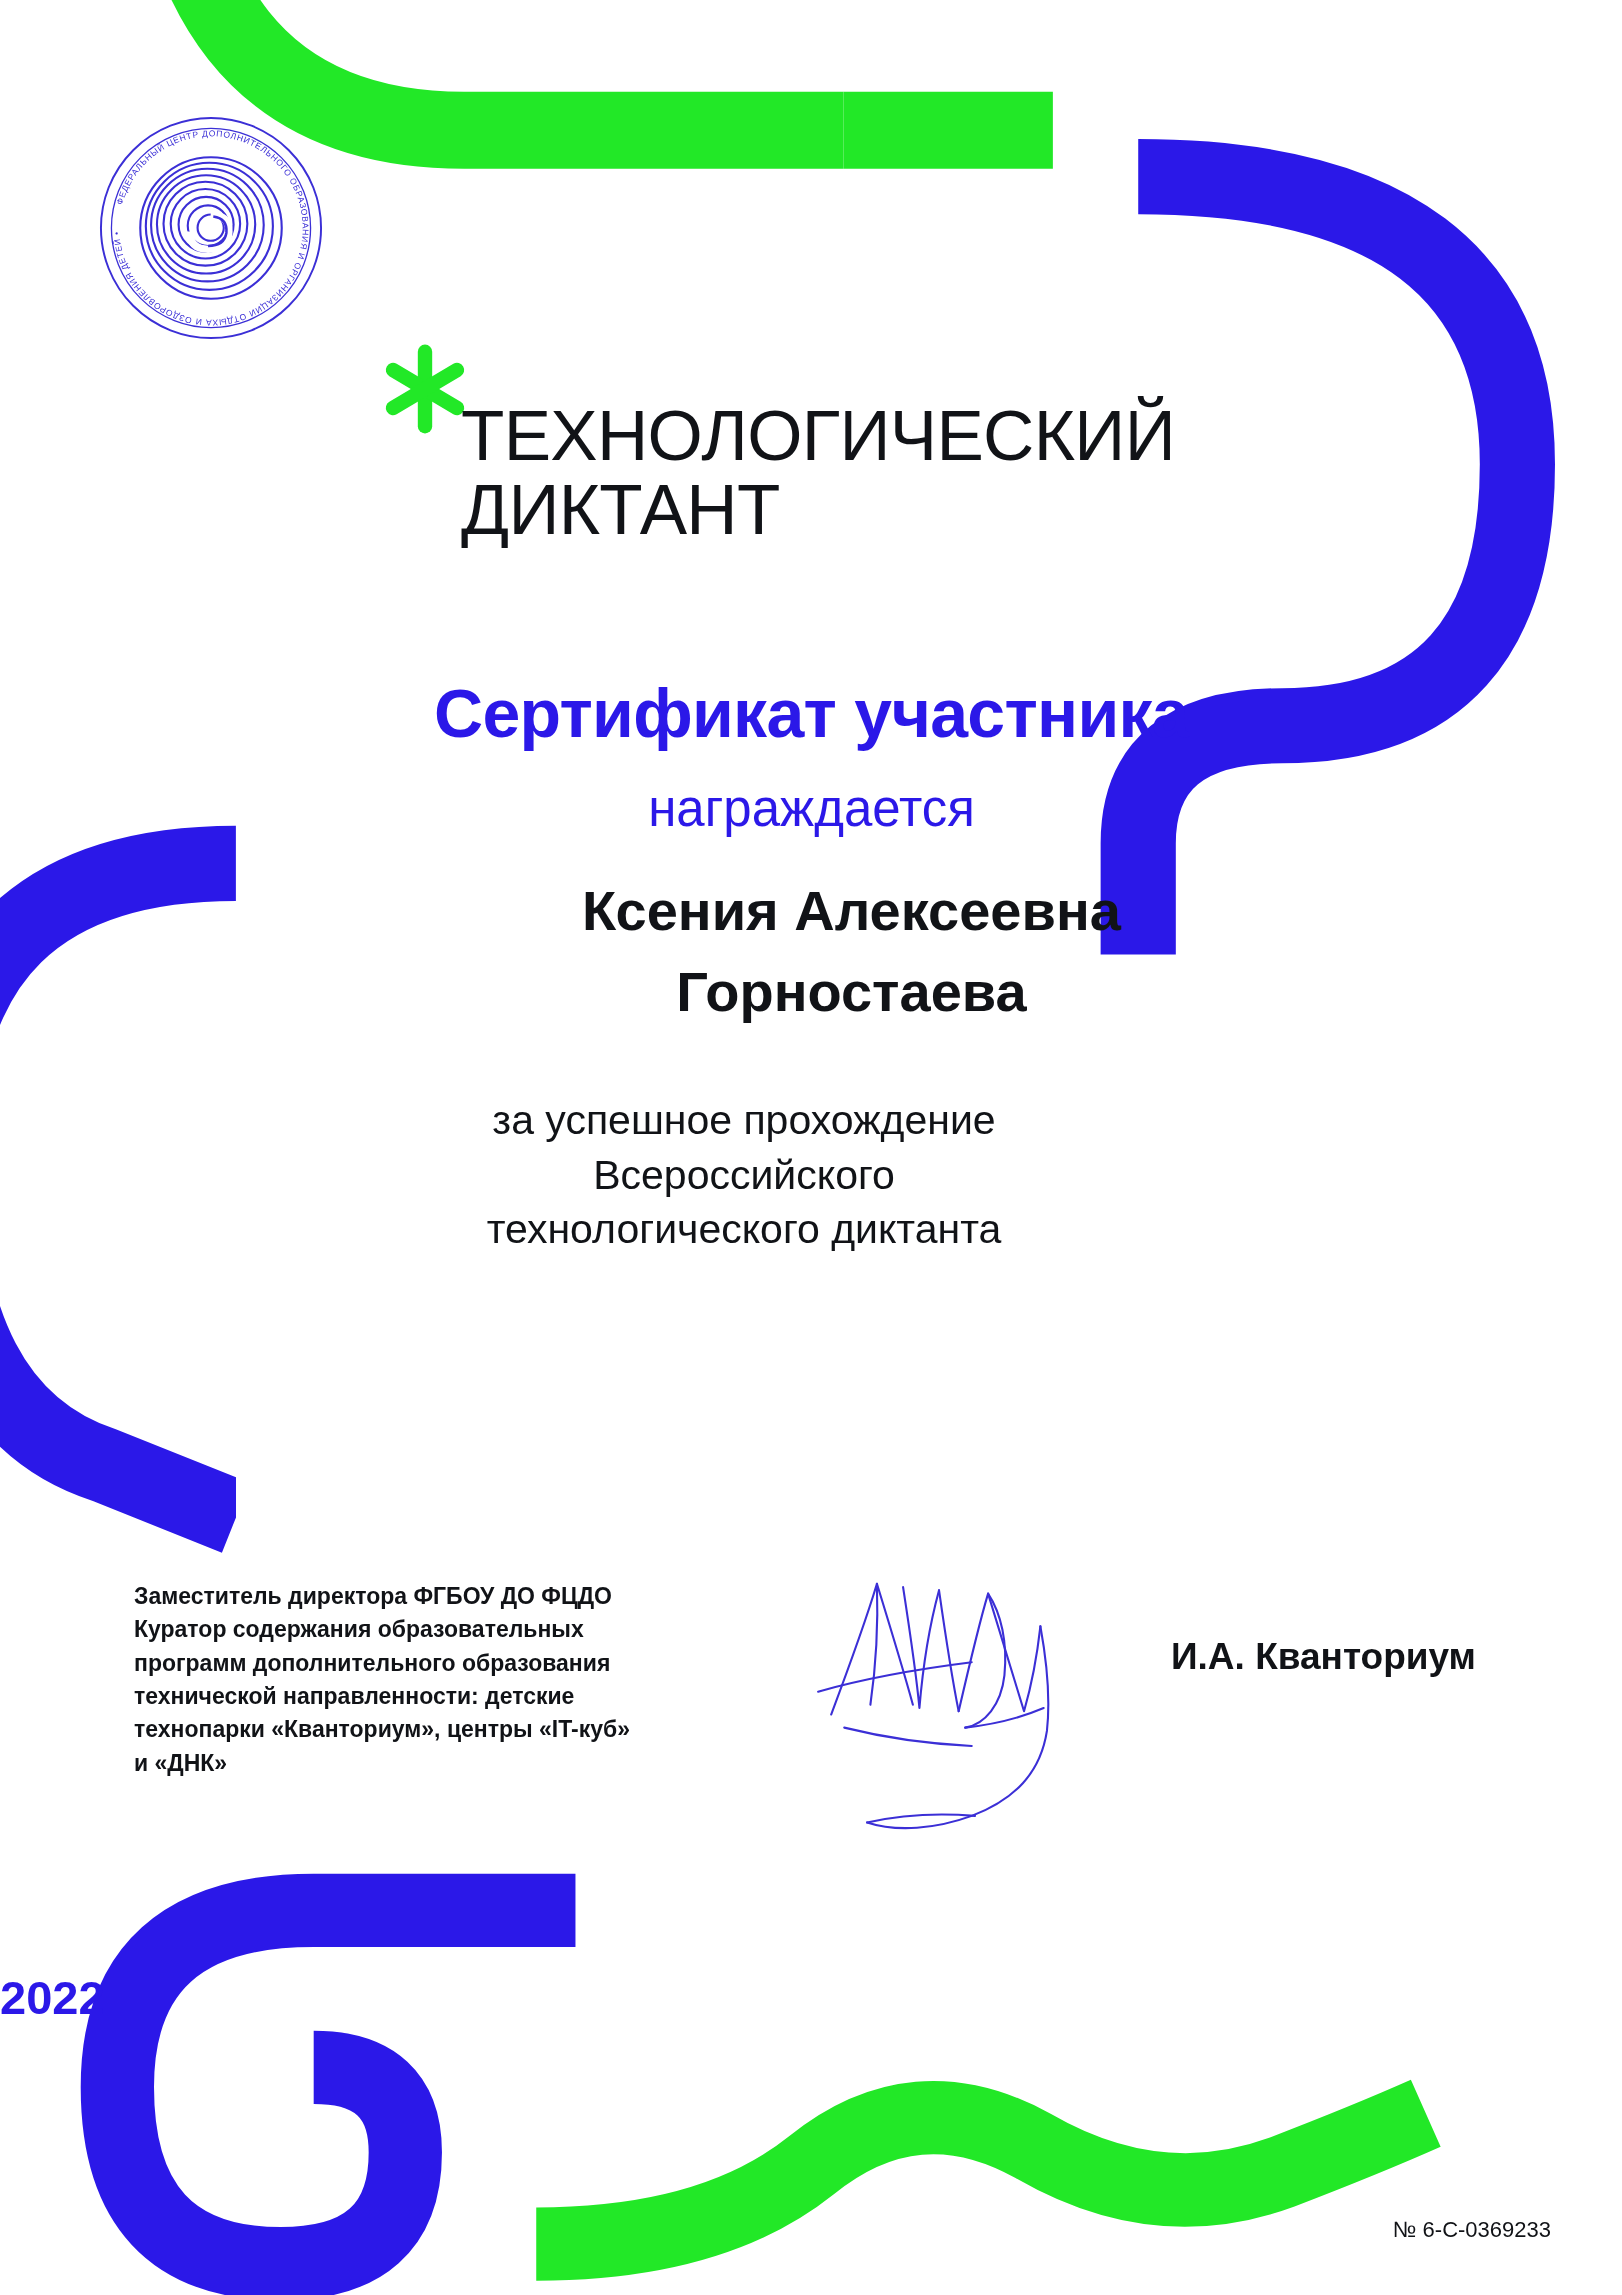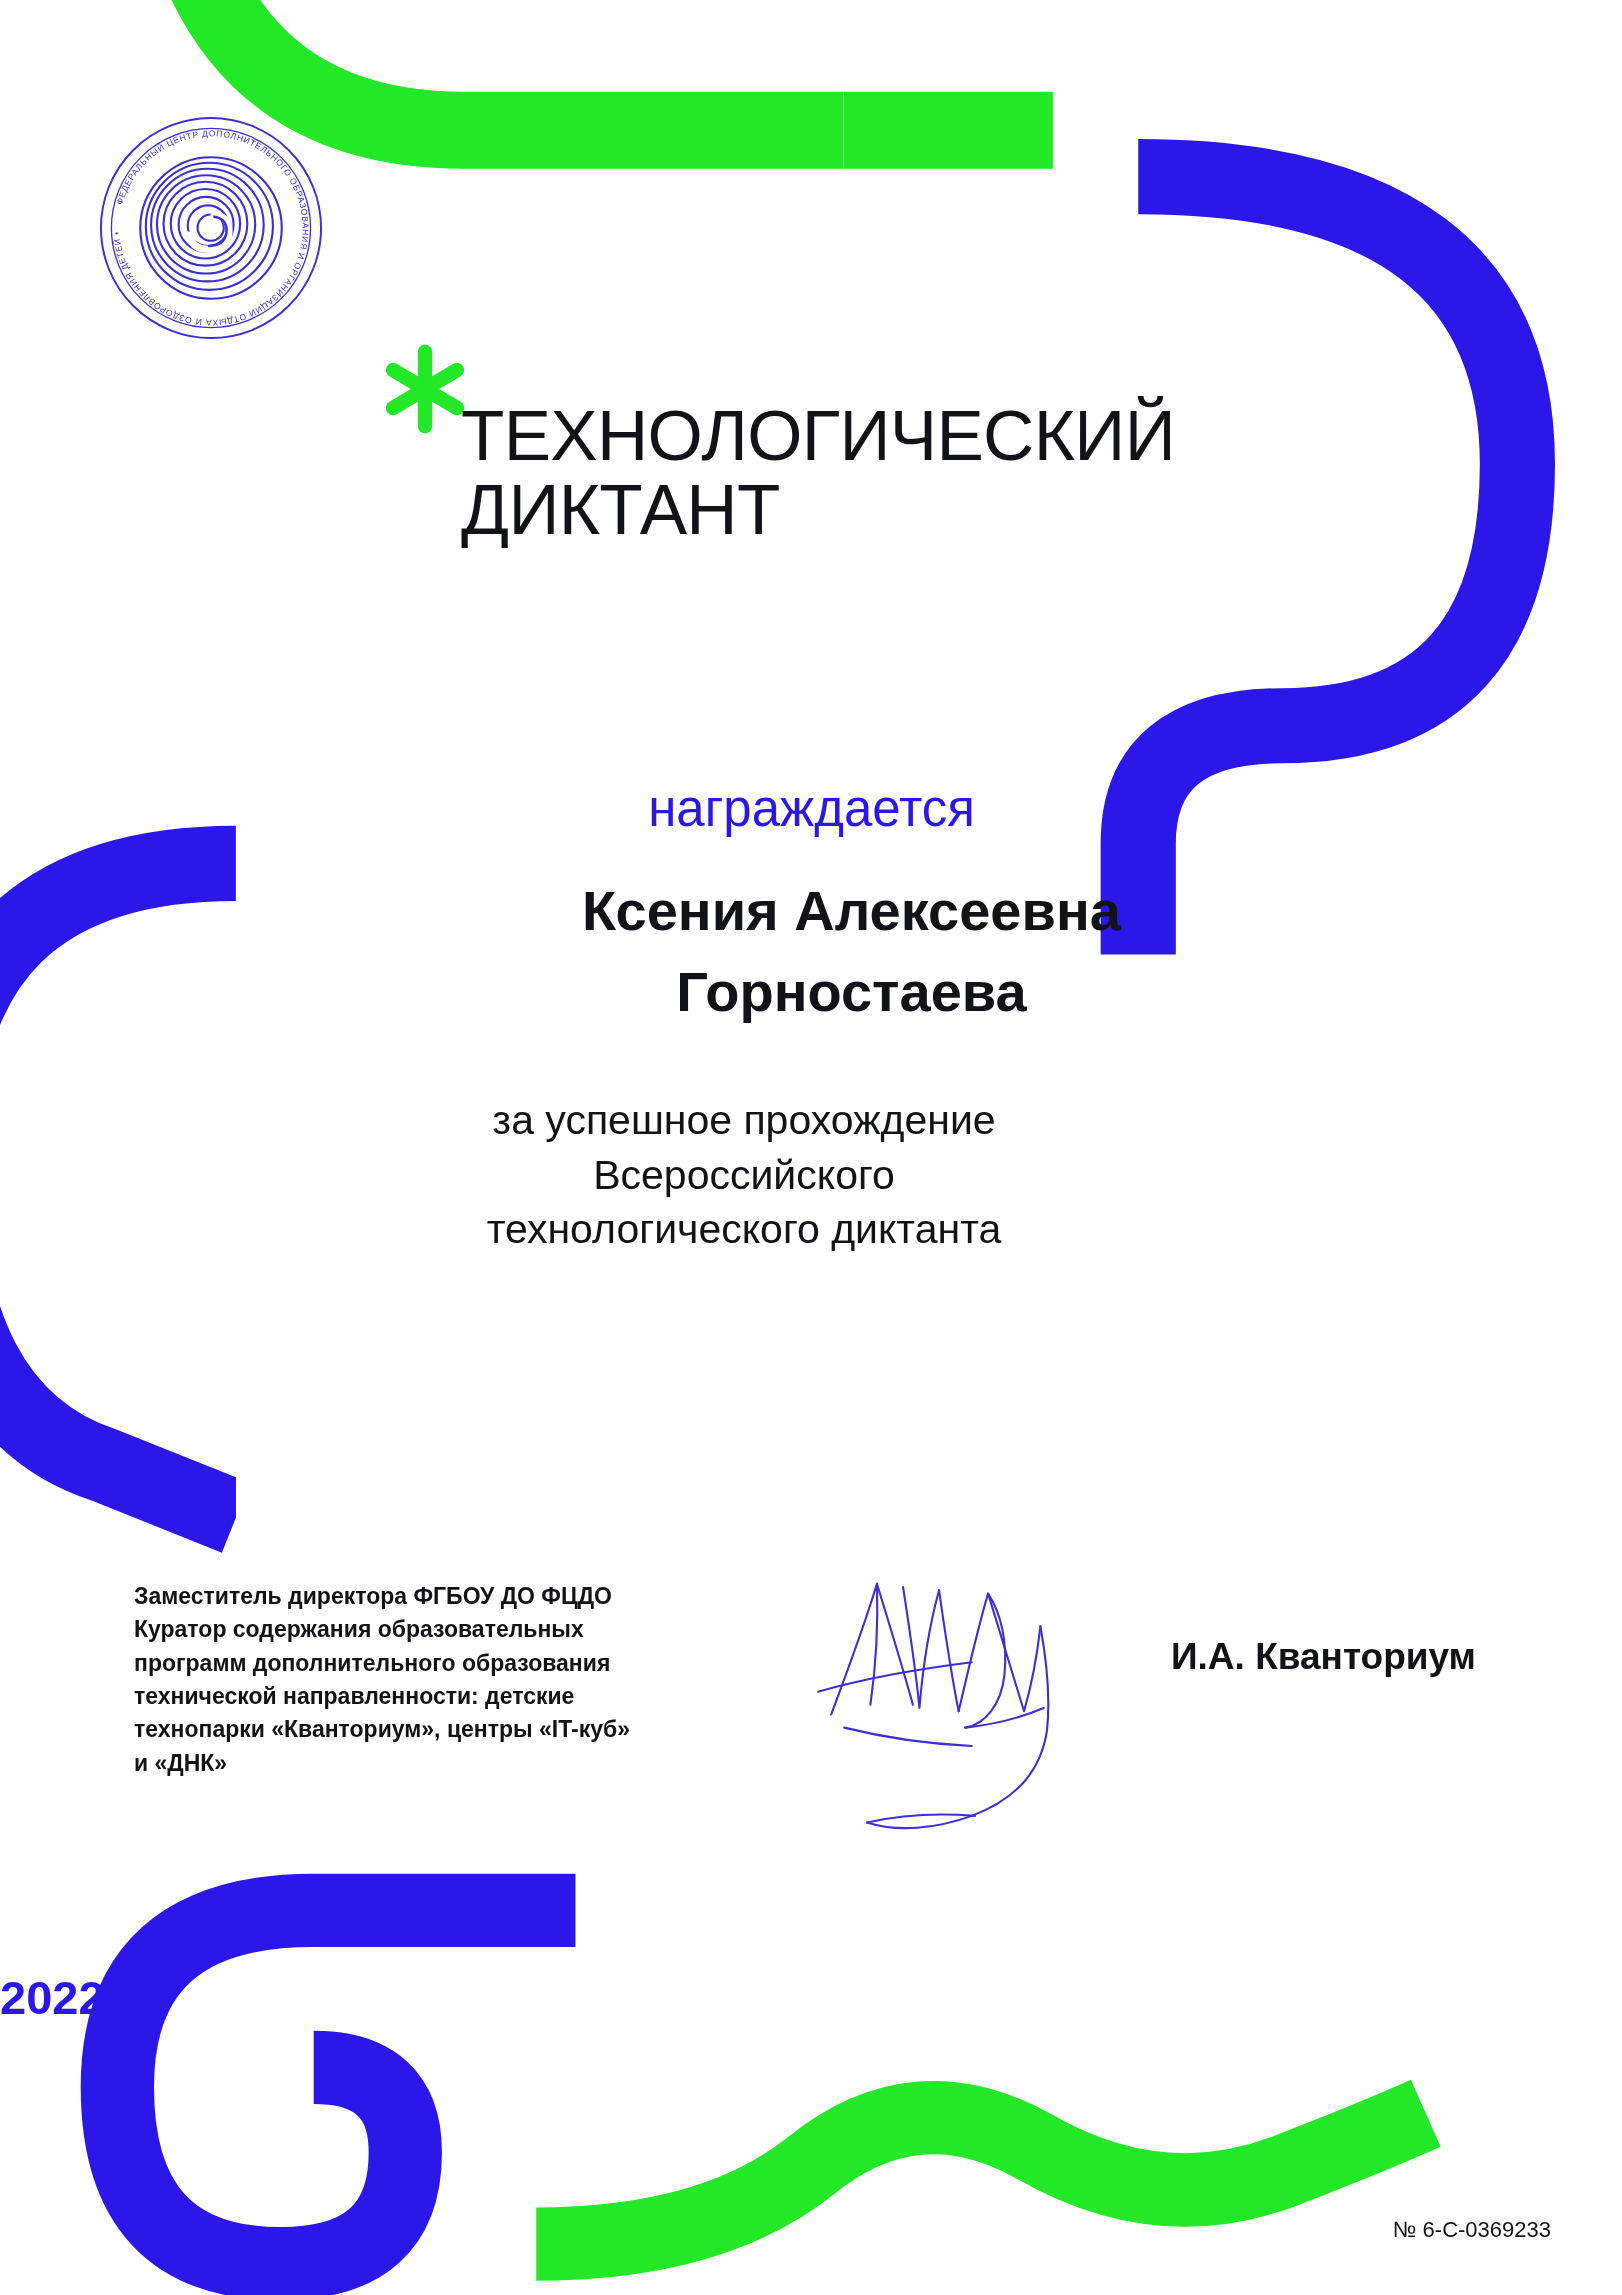--- a/index.html
+++ b/index.html
@@ -233,20 +233,21 @@
           <line x1="75" y1="18" x2="75" y2="132"></line>
           <line x1="26" y1="46" x2="124" y2="104"></line>
           <line x1="26" y1="104" x2="124" y2="46"></line>
         </g>
       </svg>
     </div>
     <div class="brand-title">ТЕХНОЛОГИЧЕСКИЙ
 ДИКТАНТ</div>
   </div>
 
+  <div class="cert-title">Сертификат участника</div>
   <div class="cert-awarded">награждается</div>
   <div class="recipient">Ксения Алексеевна
 Горностаева</div>
   <div class="reason">за успешное прохождение
 Всероссийского
 технологического диктанта</div>
 
   <div class="signer-role">Заместитель директора ФГБОУ ДО ФЦДО
 Куратор содержания образовательных
 программ дополнительного образования

